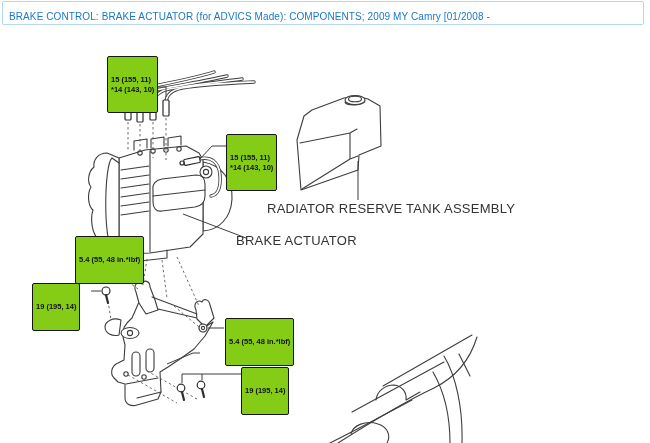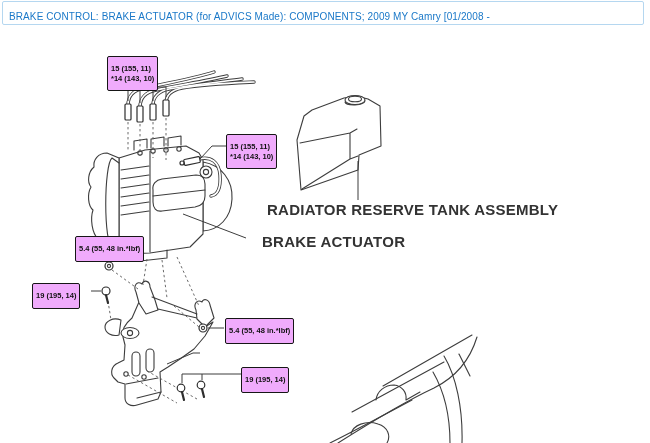--- a/index.html
+++ b/index.html
@@ -16,27 +16,27 @@
   .ln{fill:none;stroke:#3d3d3d;stroke-width:1.1;stroke-linecap:round;stroke-linejoin:round;}
   .fillw{fill:#fff;stroke:#3d3d3d;stroke-width:1.1;stroke-linejoin:round;}
   .dash{fill:none;stroke:#5a5a5a;stroke-width:.9;stroke-dasharray:2.4 2.6;}
   .lead{fill:none;stroke:#3d3d3d;stroke-width:1;}
   .tube-outer{fill:none;stroke:#3d3d3d;stroke-width:3.4;stroke-linecap:round;}
   .tube-inner{fill:none;stroke:#fff;stroke-width:1.7;stroke-linecap:round;}
   .fit{fill:#fff;stroke:#2e2e2e;stroke-width:1.2;}
   .bolt{fill:#fff;stroke:#2e2e2e;stroke-width:1.2;}
   .bolt-shaft{fill:none;stroke:#2e2e2e;stroke-width:2.2;stroke-linecap:round;}
   
-  .callout{position:absolute;border:1.6px solid #161616;border-radius:2px;background:#f0abfc;
+  .callout{position:absolute;border:1.6px solid #161616;border-radius:2px;background:#84cc16;
            font-size:7.5px;font-weight:bold;color:#111;line-height:9.5px;
-           padding:7px 3px;white-space:nowrap;z-index:4;}
+           padding:18px 3px;white-space:nowrap;z-index:4;}
   .callout span{display:block;}
   
-  .part-label{position:absolute;font-size:15px;color:#333;letter-spacing:.25px;
-              white-space:nowrap;z-index:4;font-weight:bold;}
+  .part-label{position:absolute;font-size:13px;color:#333;letter-spacing:.25px;
+              white-space:nowrap;z-index:4;}
 </style>
 </head>
 <body>
 
 <div id="stage">
 
   <div class="title-bar">
     <span class="title-text">BRAKE CONTROL: BRAKE ACTUATOR (for ADVICS Made): COMPONENTS; 2009 MY Camry [01/2008 -</span>
   </div>
 
@@ -174,14 +174,14 @@
     <span>19 (195, 14)</span>
   </div>
   <div class="callout" style="left:225px;top:318px">
     <span>5.4 (55, 48 in.*lbf)</span>
   </div>
   <div class="callout" style="left:241px;top:367px">
     <span>19 (195, 14)</span>
   </div>
 
   <div class="part-label" style="left:267px;top:201px">RADIATOR RESERVE TANK ASSEMBLY</div>
-  <div class="part-label" style="left:262px;top:233px">BRAKE ACTUATOR</div>
+  <div class="part-label" style="left:236px;top:233px">BRAKE ACTUATOR</div>
 </div>
 
 </body></html>

